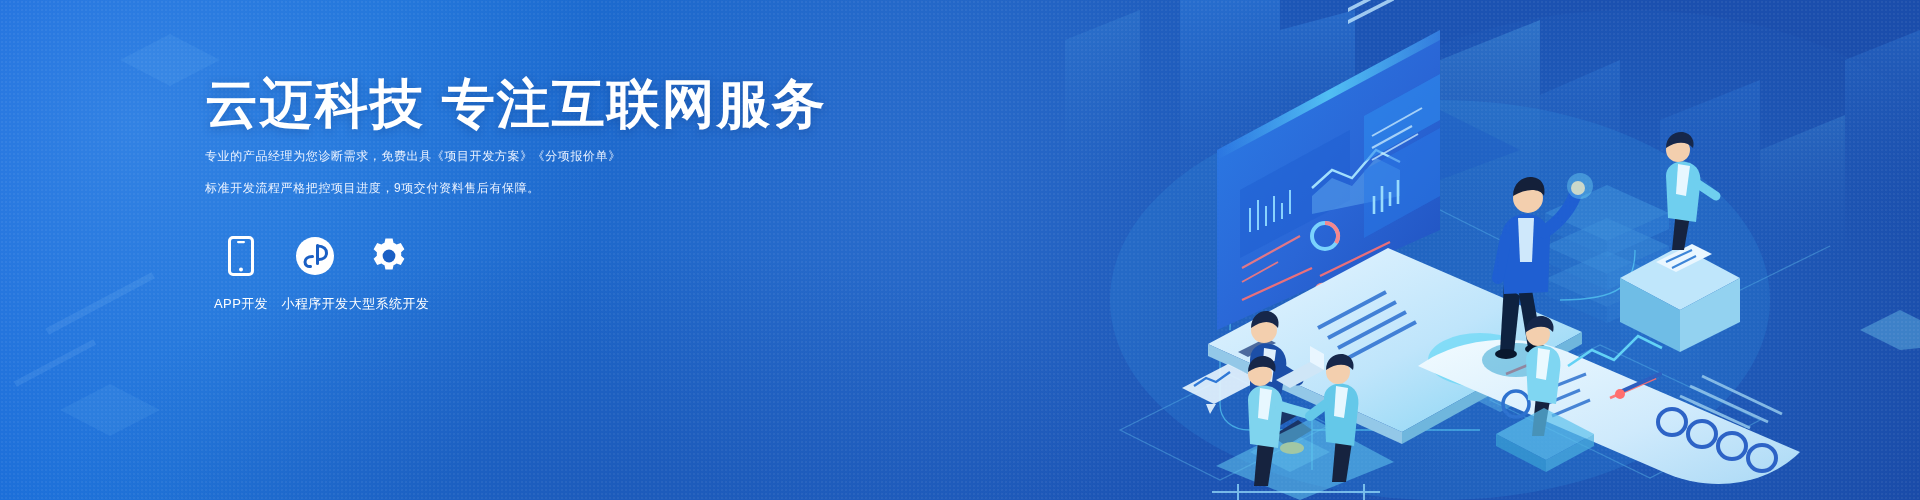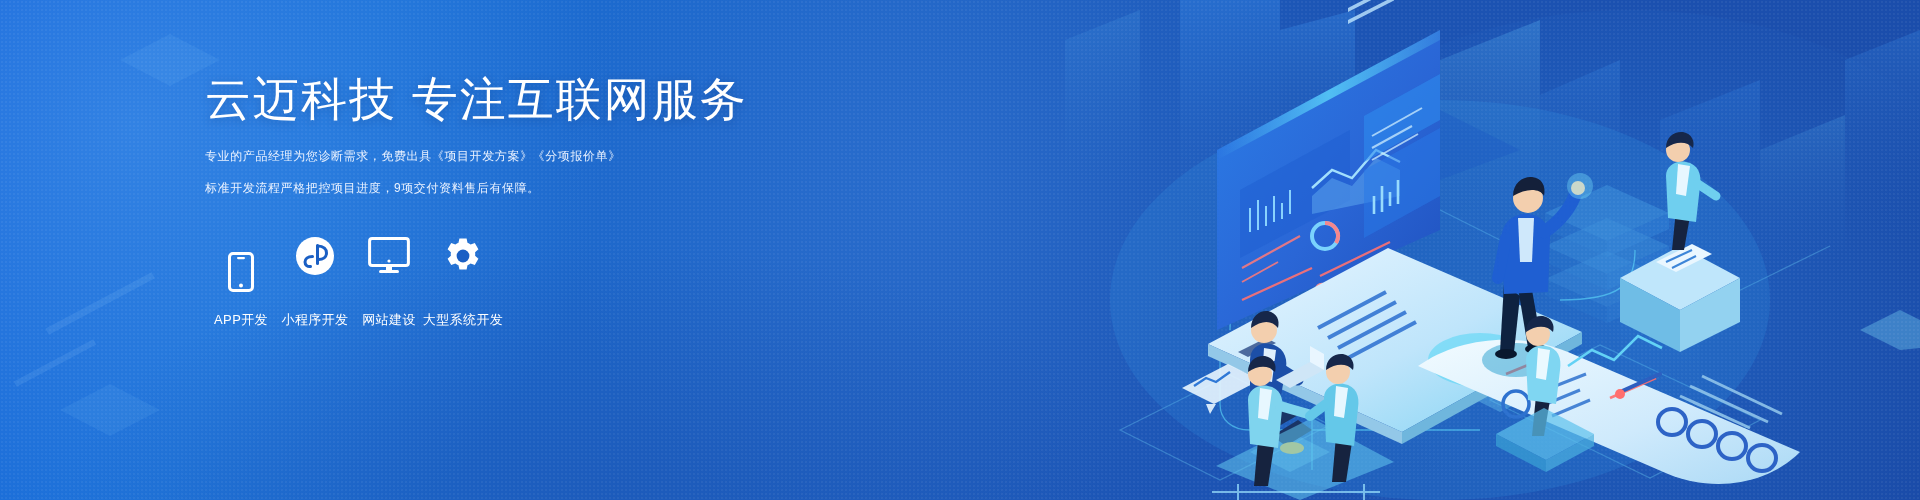--- a/index.html
+++ b/index.html
@@ -43,21 +43,21 @@
     opacity: .9;
   }
 
   
   .content {
     position: absolute; left: 205px; top: 0; width: 760px; height: 500px;
     z-index: 6;
   }
   .headline {
     position: absolute; top: 72px; left: 0;
-    font-size: 46px; font-weight: normal; color: #ffffff;
+    font-size: 53px; font-weight: bold; color: #ffffff;
     letter-spacing: 2px; line-height: 1.2;
     white-space: nowrap;
     text-shadow: 0 2px 10px rgba(8,40,100,0.28);
   }
   .subline {
     position: absolute; left: 0;
     font-size: 12px; color: #eaf2ff; line-height: 1.55;
     white-space: nowrap; letter-spacing: .6px;
   }
   .subline.l1 { top: 147px; }
@@ -66,21 +66,21 @@
   
   .services {
     position: absolute; top: 233px; left: 0;
     display: flex; align-items: flex-end;
   }
   .service {
     width: 72px;
     display: flex; flex-direction: column; align-items: center;
     cursor: default;
   }
-  .service + .service { margin-left: 2px; gap: 16px; }
+  .service + .service { margin-left: 2px; }
   .svc-icon {
     height: 46px; display: flex; align-items: center; justify-content: center;
   }
   .svc-icon svg { display: block; }
   .svc-label {
     margin-top: 16px;
     font-size: 13px; color: #ffffff; white-space: nowrap; letter-spacing: .4px;
   }
 
   
@@ -459,31 +459,20 @@
             <circle cx="20" cy="20" r="19" fill="#ffffff"></circle>
             <path d="M22.5 9.5 C22.5 16 22.5 24 22.5 27.5" stroke="#1a5fc4" stroke-width="3" stroke-linecap="round" fill="none"></path>
             <path d="M22.5 10 C29 10 31.5 13.5 31.5 17 C31.5 21 28 23.5 23.5 23.5" stroke="#1a5fc4" stroke-width="3" fill="none" stroke-linecap="round"></path>
             <path d="M17.5 20.5 C12.5 20.5 10 23 10 26 C10 29 12.5 31 15.5 30.5" stroke="#1a5fc4" stroke-width="3" fill="none" stroke-linecap="round"></path>
           </svg>
         </span>
         <span class="svc-label">小程序开发</span>
       </div>
 
 
-      <div class="service">
-        <span class="svc-icon">
-          <svg width="42" height="38" viewBox="0 0 42 38">
-            <rect x="1.6" y="1.6" width="38.8" height="27" rx="2.6" stroke="#ffffff" stroke-width="3" fill="none"></rect>
-            <circle cx="21" cy="24" r="1.6" fill="#ffffff"></circle>
-            <rect x="18" y="29.5" width="6" height="4" fill="#ffffff"></rect>
-            <rect x="11" y="33" width="20" height="3" rx="1.5" fill="#ffffff"></rect>
-          </svg>
-        </span>
-        <span class="svc-label">网站建设</span>
-      </div>
 
       <div class="service">
         <span class="svc-icon">
           <svg width="40" height="40" viewBox="0 0 40 40">
             <path fill="#ffffff" d="M16.4 2.4 h7.2 l.9 4.4 a13.6 13.6 0 0 1 3.1 1.8 l4.2-1.6 3.6 6.2 -3.3 3 a13.8 13.8 0 0 1 0 3.6 l3.3 3 -3.6 6.2 -4.2-1.6 a13.6 13.6 0 0 1 -3.1 1.8 l-.9 4.4 h-7.2 l-.9-4.4 a13.6 13.6 0 0 1 -3.1-1.8 l-4.2 1.6 -3.6-6.2 3.3-3 a13.8 13.8 0 0 1 0-3.6 l-3.3-3 3.6-6.2 4.2 1.6 a13.6 13.6 0 0 1 3.1-1.8 Z"></path>
             <circle cx="20" cy="20" r="6.4" fill="#1a5fc4"></circle>
           </svg>
         </span>
         <span class="svc-label">大型系统开发</span>
       </div>

